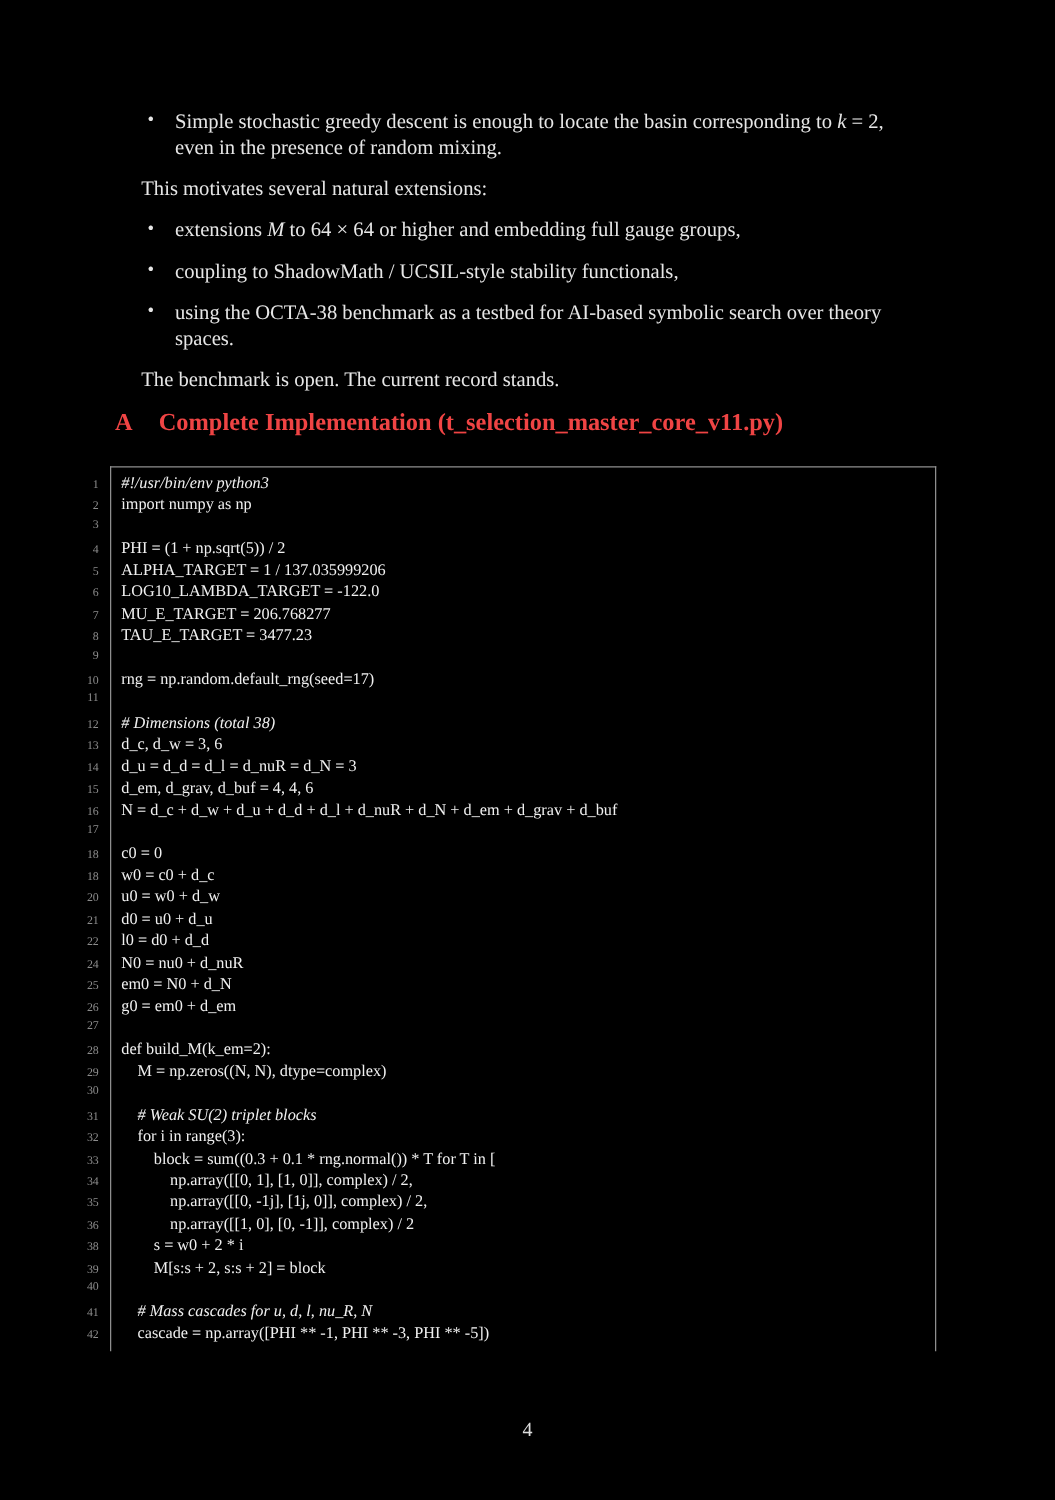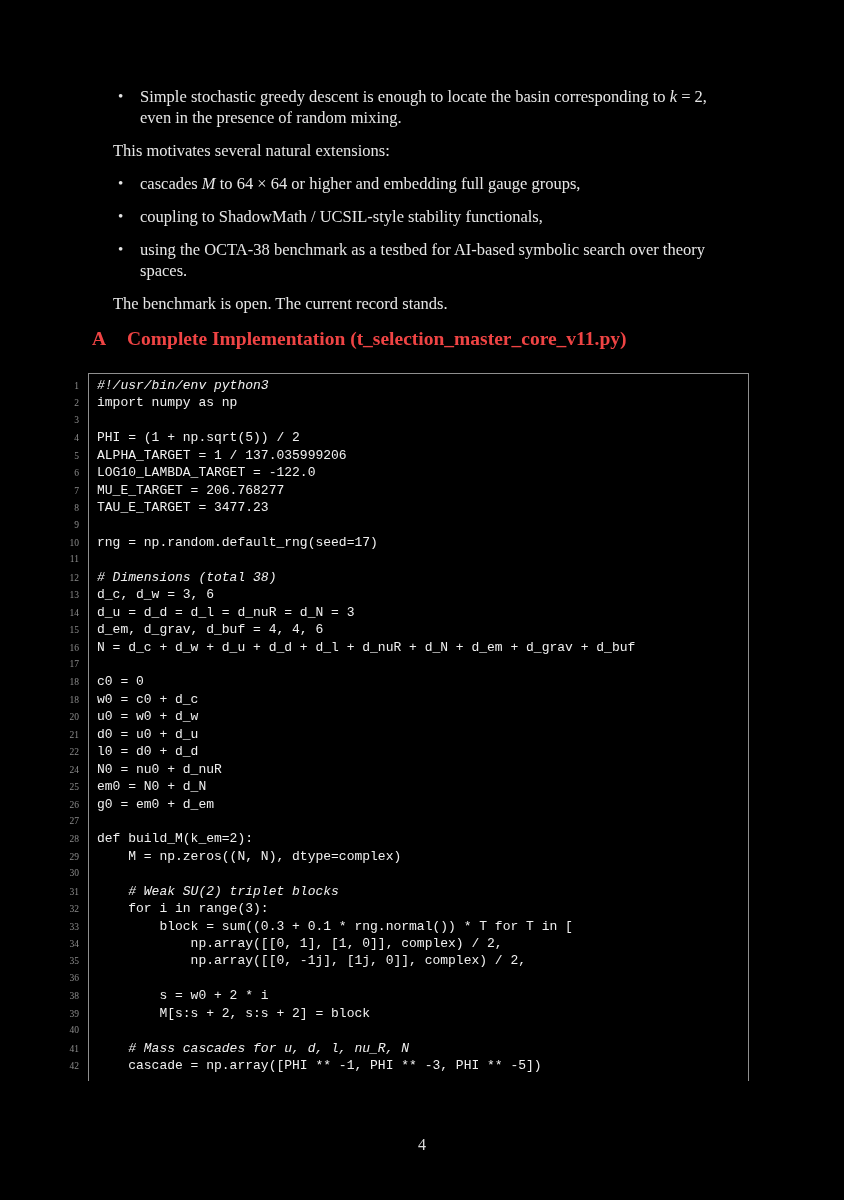--- a/index.html
+++ b/index.html
@@ -93,21 +93,21 @@
     box-sizing: border-box;
     text-align: right;
     padding-right: 9px;
     font-family: "Liberation Serif", serif;
     font-size: 9.5px;
     color: #8c8c8c;
   }
   .code-text {
     padding-left: 9px;
     white-space: pre;
-    font-family: Liberation Mono, monospace;
+    font-family: Liberation Serif, serif;
     font-size: 13px;
     color: #f0f0f0;
   }
   .code-text.comment {
     font-style: italic;
   }
 
   
   .footer {
     position: absolute;
@@ -132,21 +132,21 @@
         <div><span>Simple stochastic greedy descent is enough to locate the basin corresponding to </span><span class="math-var">k</span><span> = 2,</span></div>
         <div>even in the presence of random mixing.</div>
       </div>
     </div>
 
     <p class="para">This motivates several natural extensions:</p>
 
     <div class="bullet-item">
       <span class="bullet-marker">•</span>
       <div class="bullet-content">
-        <div><span>cascades </span><span class="math-var">M</span><span> to 64 × 64 or higher and embedding full gauge groups,</span></div>
+        <div><span>extensions </span><span class="math-var">M</span><span> to 64 × 64 or higher and embedding full gauge groups,</span></div>
       </div>
     </div>
 
     <div class="bullet-item">
       <span class="bullet-marker">•</span>
       <div class="bullet-content">
         <div>coupling to ShadowMath / UCSIL-style stability functionals,</div>
       </div>
     </div>
 
@@ -300,20 +300,21 @@
         <div class="code-row">
           <span class="lineno">34</span>
           <span class="code-text">            np.array([[0, 1], [1, 0]], complex) / 2,</span>
         </div>
         <div class="code-row">
           <span class="lineno">35</span>
           <span class="code-text">            np.array([[0, -1j], [1j, 0]], complex) / 2,</span>
         </div>
         <div class="code-row">
           <span class="lineno">36</span>
+          <span class="code-text">            np.array([[1, 0], [0, -1]], complex) / 2</span>
         </div>
         <div class="code-row">
           <span class="lineno">38</span>
           <span class="code-text">        s = w0 + 2 * i</span>
         </div>
         <div class="code-row">
           <span class="lineno">39</span>
           <span class="code-text">        M[s:s + 2, s:s + 2] = block</span>
         </div>
         <div class="code-row">

